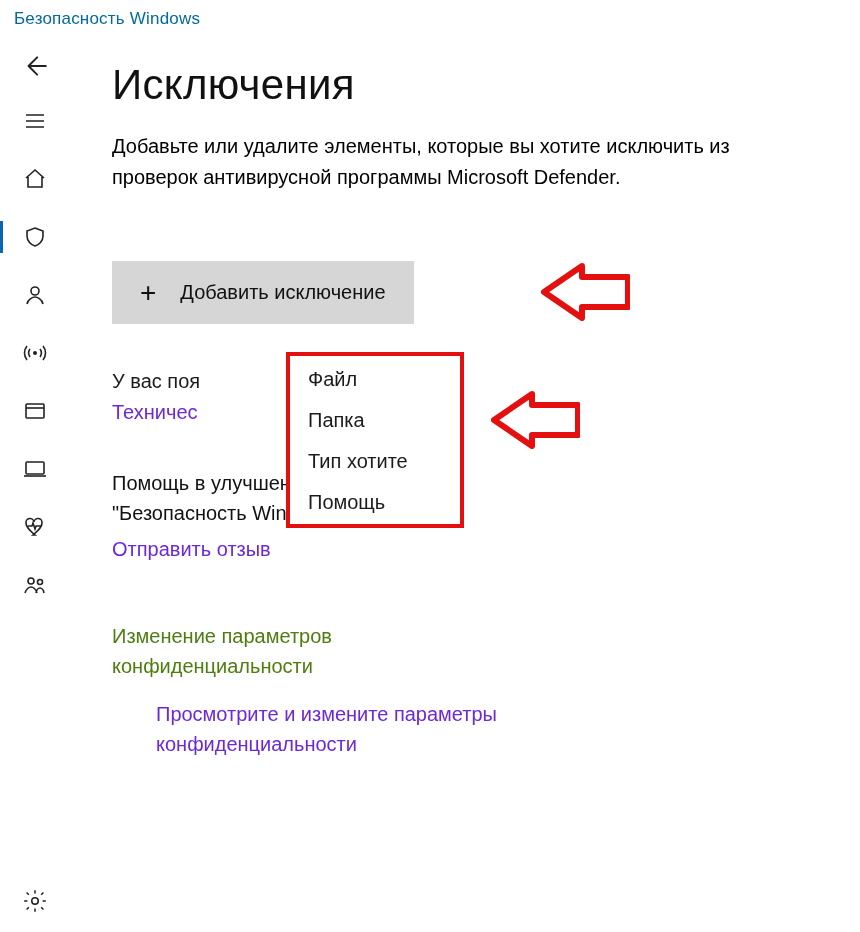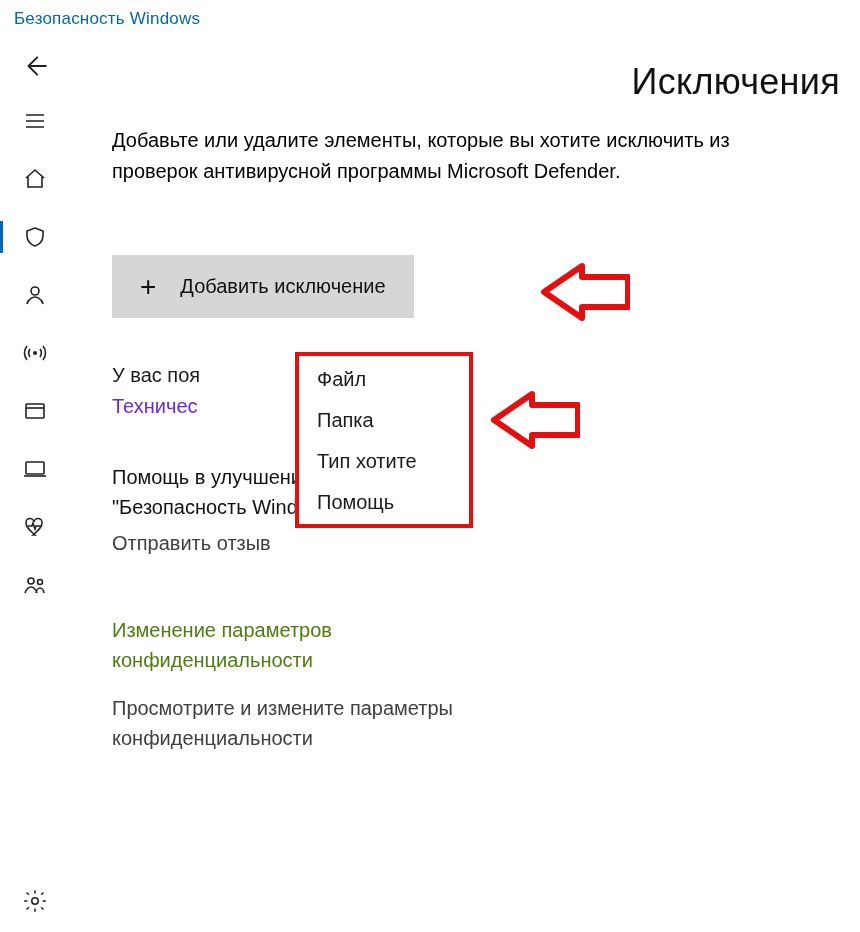--- a/index.html
+++ b/index.html
@@ -55,27 +55,26 @@
     background: #0a66b0;
   }
   .sidebar svg { width: 24px; height: 24px; stroke: #222; fill: none; stroke-width: 1.6; }
   .content {
     padding-left: 42px;
     padding-right: 20px;
     flex: 1;
     position: relative;
   }
   h1.page-title {
-    font-size: 36px;
+    font-size: 42px;
     font-weight: 400;
     letter-spacing: 0.3px;
     color: #111;
     margin-top: -36px;
     margin-bottom: 22px;
-    text-align: right;
   }
   .subtitle {
     font-size: 20px;
     color: #000000;
     line-height: 1.55;
     max-width: 640px;
     margin-bottom: 68px;
   }
   .add-btn {
     background: #d6d6d6;
@@ -88,21 +87,21 @@
     cursor: pointer;
     border: none;
   }
   .add-btn .plus {
     font-size: 28px;
     font-weight: 300;
     line-height: 0;
   }
   .dropdown {
     position: absolute;
-    left: 225px;
+    left: 216px;
     top: 255px;
     background: #fff;
     border: 4px solid #e41010;
     padding: 12px 18px 10px 18px;
     display: flex;
     flex-direction: column;
     gap: 18px;
     font-size: 20px;
     min-width: 178px;
   }
@@ -119,39 +118,40 @@
     display: inline-block;
   }
   .block { margin-top: 44px; }
   .block .bl-title {
     font-size: 20px;
     line-height: 1.5;
     color: #111;
     max-width: 340px;
   }
   .block .bl-link {
-    color: #404040;
+    color: #6d28d9;
     font-size: 20px;
     margin-top: 10px;
     cursor: pointer;
     display: inline-block;
   }
   .block2 { margin-top: 60px; }
   .block2 .b2-title {
     font-size: 20px;
     line-height: 1.5;
     color: #4d7c0f;
     max-width: 340px;
   }
   .block2 .b2-body {
     font-size: 20px;
-    color: #404040;
+    color: #6d28d9;
     margin-top: 18px;
     max-width: 380px;
     line-height: 1.5;
+    margin-left: 44px;
   }
   .settings-bottom {
     position: absolute;
     left: 0; bottom: 18px;
     width: 70px;
     display: flex; justify-content: center;
   }
   .settings-bottom svg { width: 26px; height: 26px; stroke: #222; fill: none; stroke-width: 1.4; }
 
   

